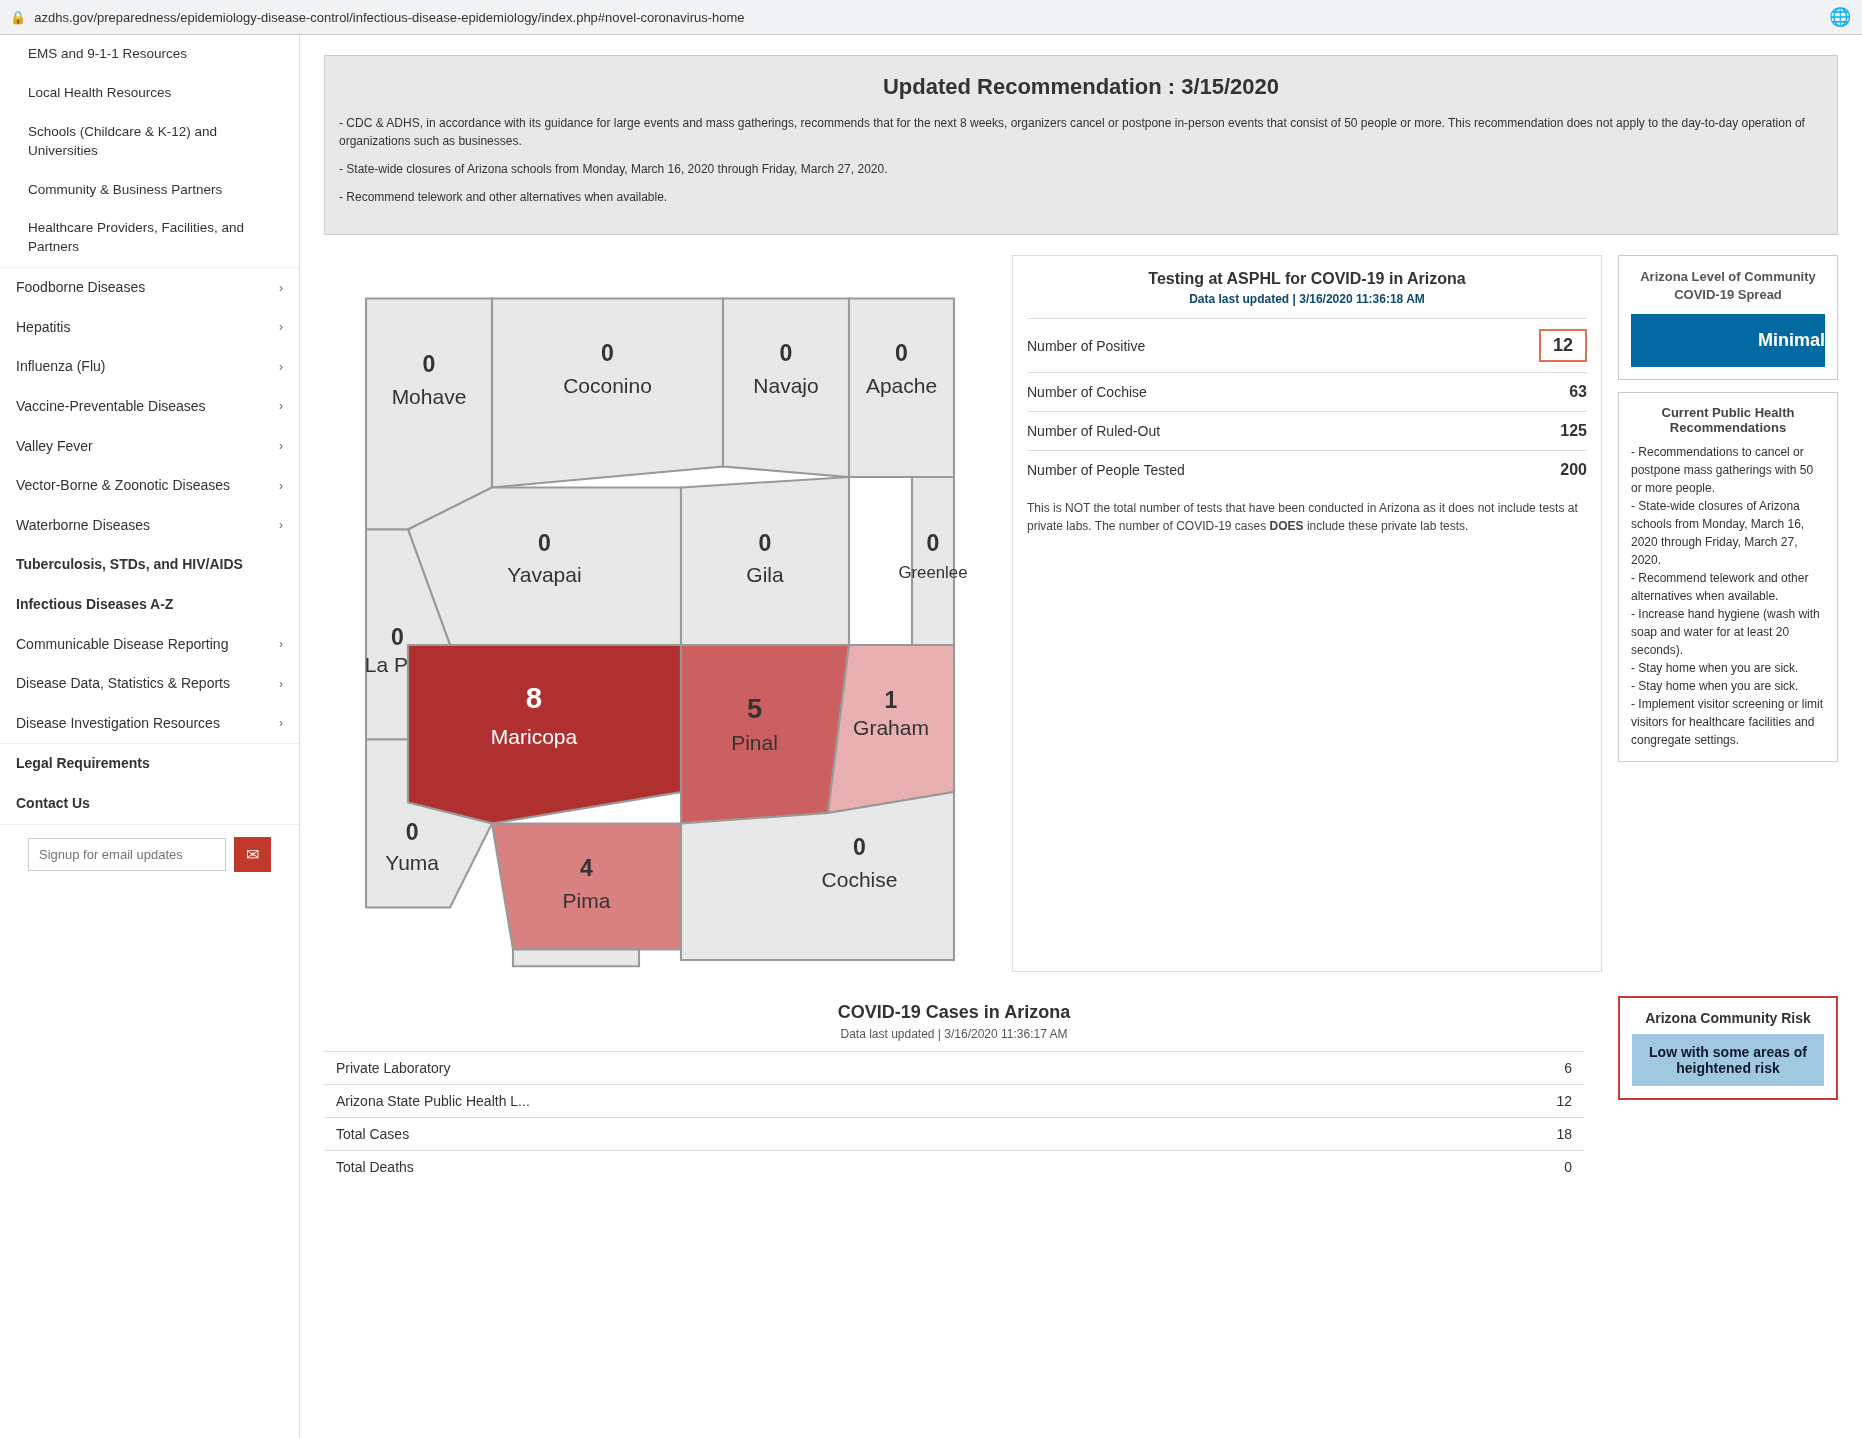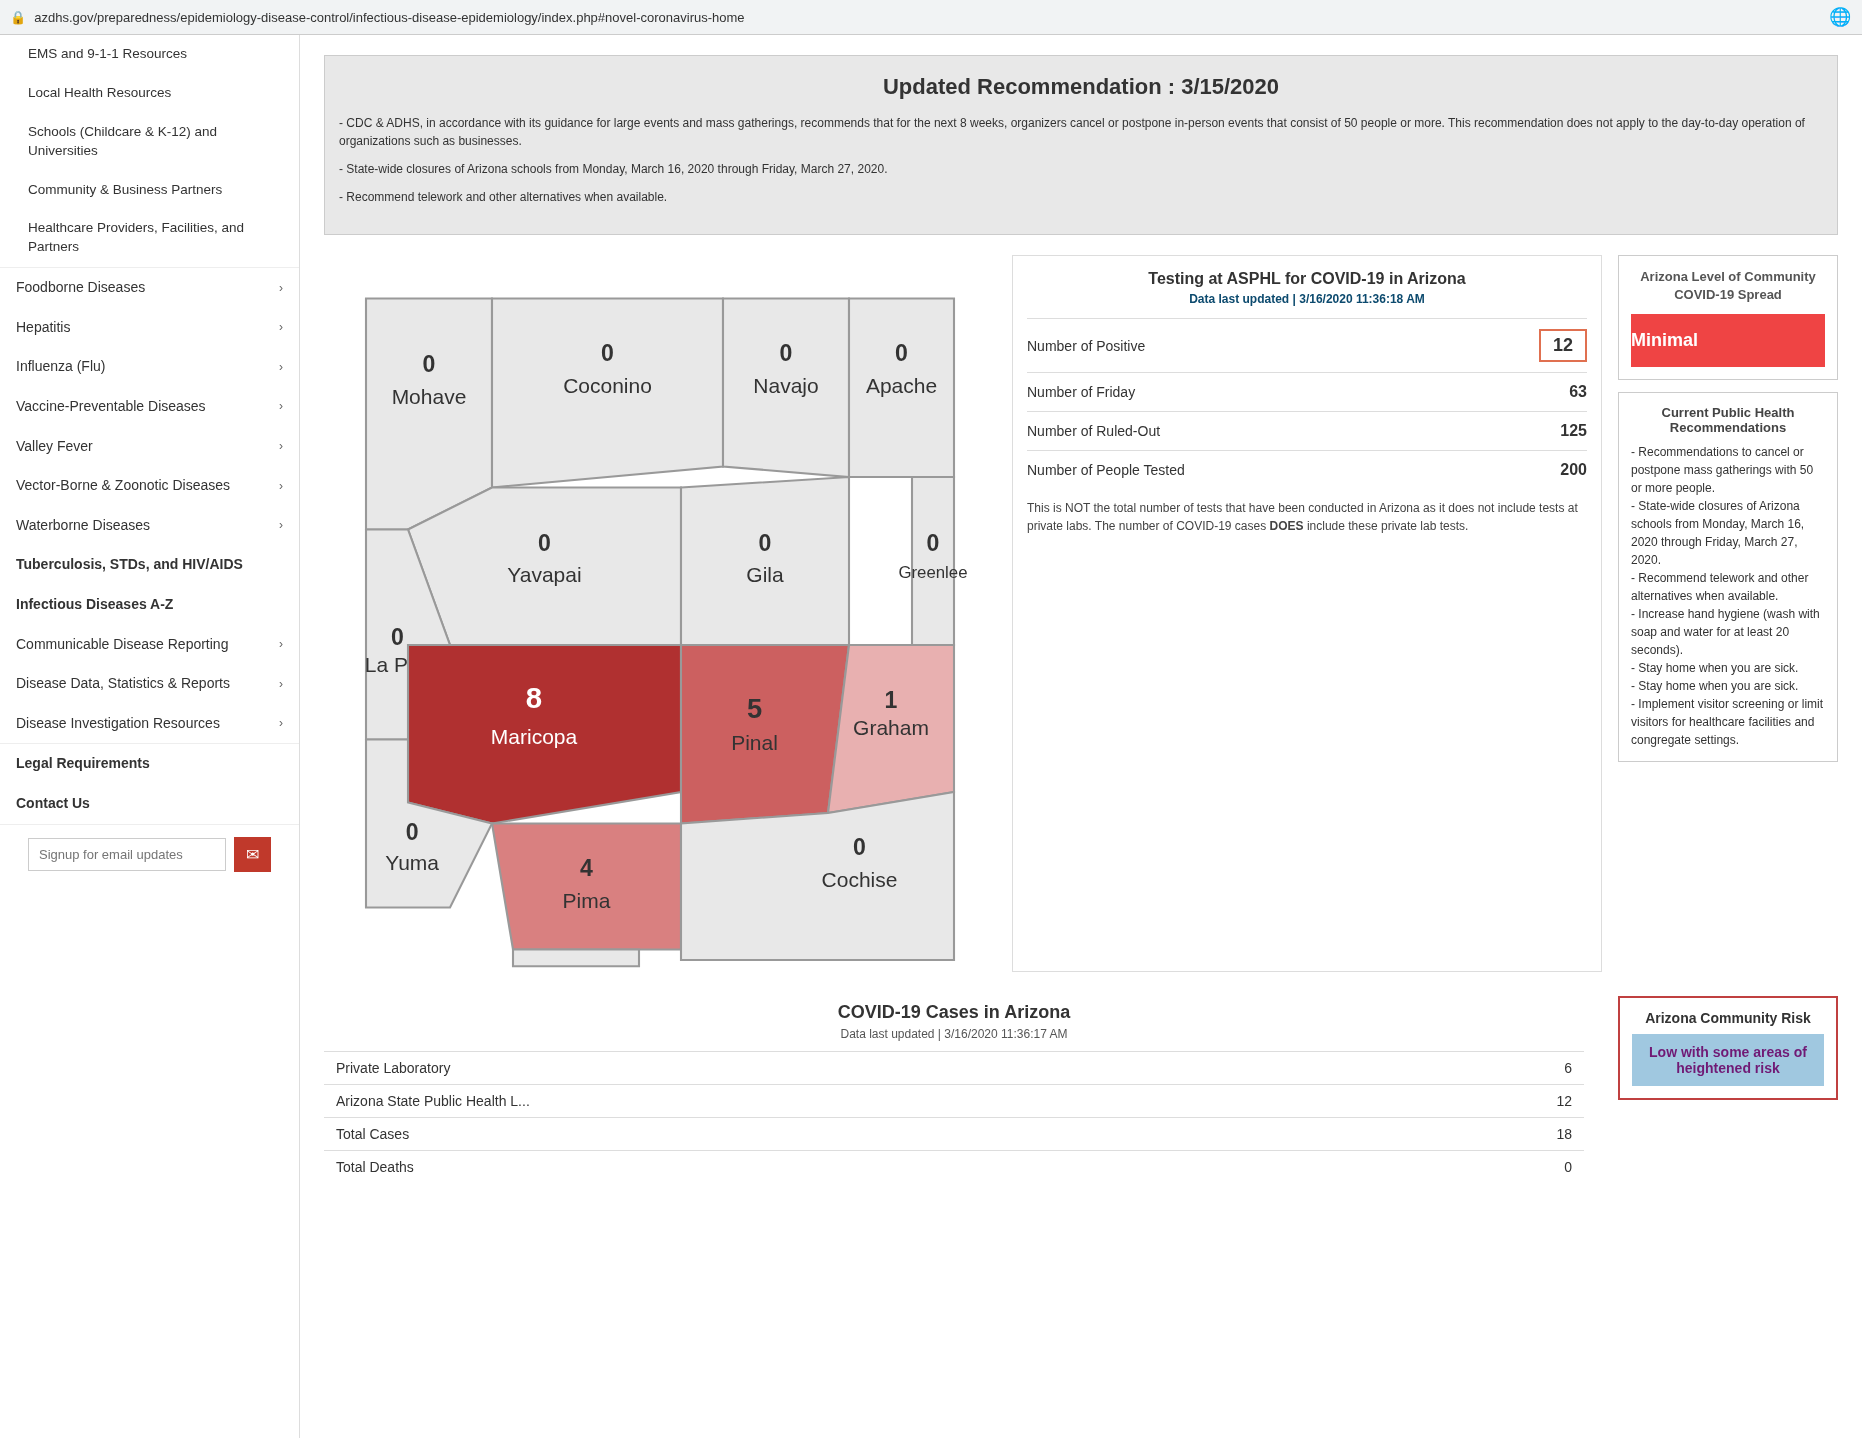--- a/index.html
+++ b/index.html
@@ -135,26 +135,26 @@
       text-align: center;
     }
     .community-spread-box h4 {
       font-size: 13px;
       font-weight: bold;
       color: #555;
       margin-bottom: 10px;
       line-height: 1.4;
     }
     .minimal-badge {
-      background: #ef4444;
+      background: #0369a1;
       color: #fff;
       font-size: 18px;
       font-weight: bold;
       padding: 16px 0;
-      text-align: left;
+      text-align: right;
       width: 100%;
     }
     .public-health-box {
       border: 1px solid #ccc;
       padding: 12px;
     }
     .public-health-box h4 {
       font-size: 13px;
       font-weight: bold;
       text-align: center;
@@ -203,21 +203,21 @@
       text-align: center;
       margin-top: 4px;
     }
     .community-risk-box h4 {
       font-size: 14px;
       font-weight: bold;
       margin-bottom: 8px;
     }
     .low-risk-badge {
       background: #a0c8e0;
-      color: #701a75;
+      color: #0f172a;
       font-size: 14px;
       font-weight: bold;
       padding: 10px;
       text-align: center;
     }
 
     .bottom-row {
       display: flex;
       gap: 34px;
       align-items: flex-start;
@@ -418,21 +418,21 @@
 
       <div class="testing-box">
         <h3>Testing at ASPHL for COVID-19 in Arizona</h3>
         <div class="last-updated">Data last updated | 3/16/2020 11:36:18 AM</div>
 
         <div class="testing-row">
           <span class="label">Number of Positive</span>
           <span class="value highlighted">12</span>
         </div>
         <div class="testing-row">
-          <span class="label">Number of Friday</span>
+          <span class="label">Number of Cochise</span>
           <span class="value">63</span>
         </div>
         <div class="testing-row">
           <span class="label">Number of Ruled-Out</span>
           <span class="value">125</span>
         </div>
         <div class="testing-row">
           <span class="label">Number of People Tested</span>
           <span class="value">200</span>
         </div>

